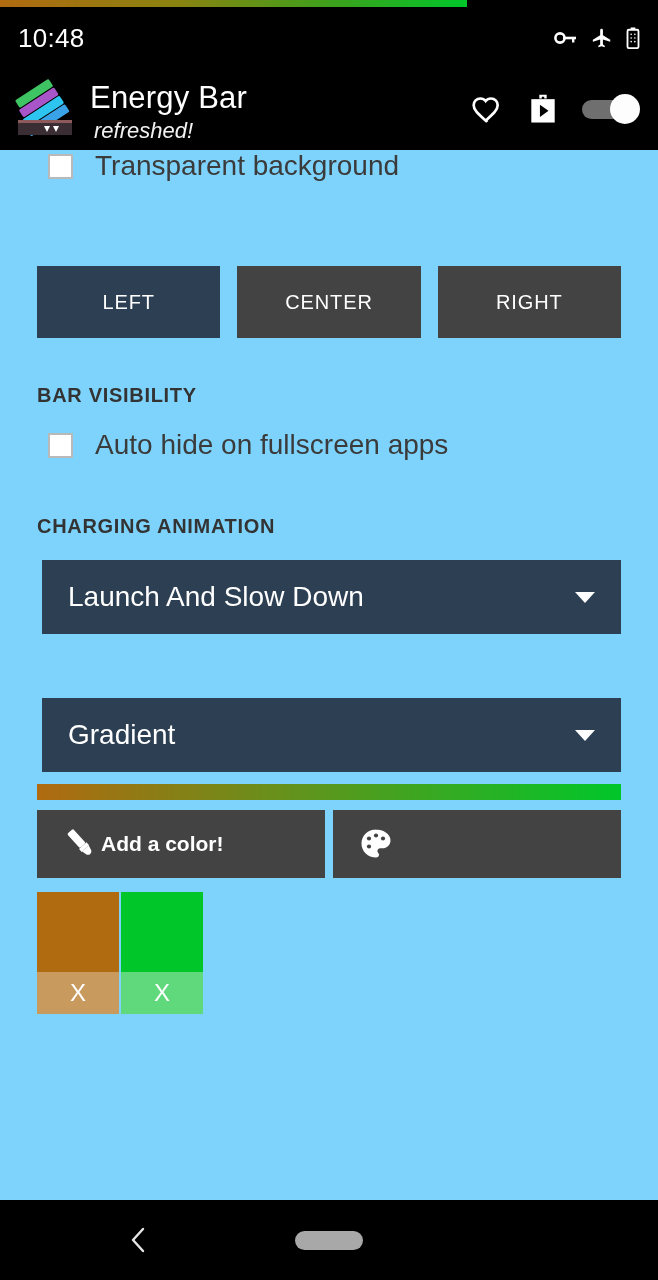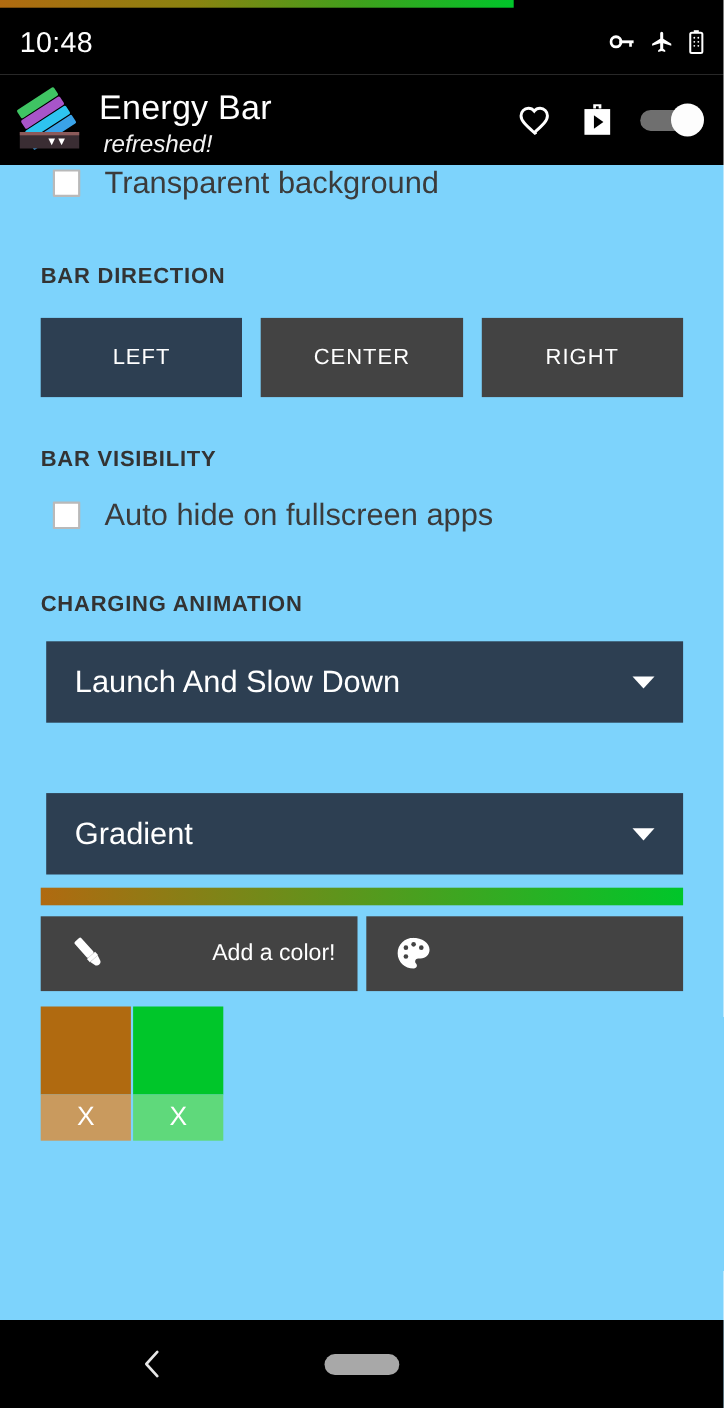--- a/index.html
+++ b/index.html
@@ -243,25 +243,26 @@
   }
   .action-icon {
     width: 42px; height: 42px;
     flex: 0 0 auto;
     display: flex;
     align-items: center;
     justify-content: center;
   }
   .action-label {
     flex: 1 1 auto;
-    text-align: right;
+    text-align: left;
     color: #ffffff;
     font-size: 21px;
     white-space: nowrap;
     padding-right: 10px;
+    font-weight: bold;
   }
 
   
   .swatch-row {
     display: flex;
     gap: 2px;
     padding: 0 37px;
     margin-top: 14px;
   }
   .swatch {
@@ -398,21 +399,20 @@
 
   <div class="content">
 
     <div class="row-checkbox clipped">
       <div class="cbox"></div>
       <div class="cbox-label">Transparent background</div>
     </div>
 
     <div class="sp-a"></div>
 
-    <div class="section-title">BAR DIRECTION</div>
     <div class="segment-row">
       <button class="segment selected">LEFT</button>
       <button class="segment">CENTER</button>
       <button class="segment">RIGHT</button>
     </div>
 
     <div class="sp-b"></div>
 
     <div class="section-title">BAR VISIBILITY</div>
     <div class="row-checkbox" style="margin-top:12px">

